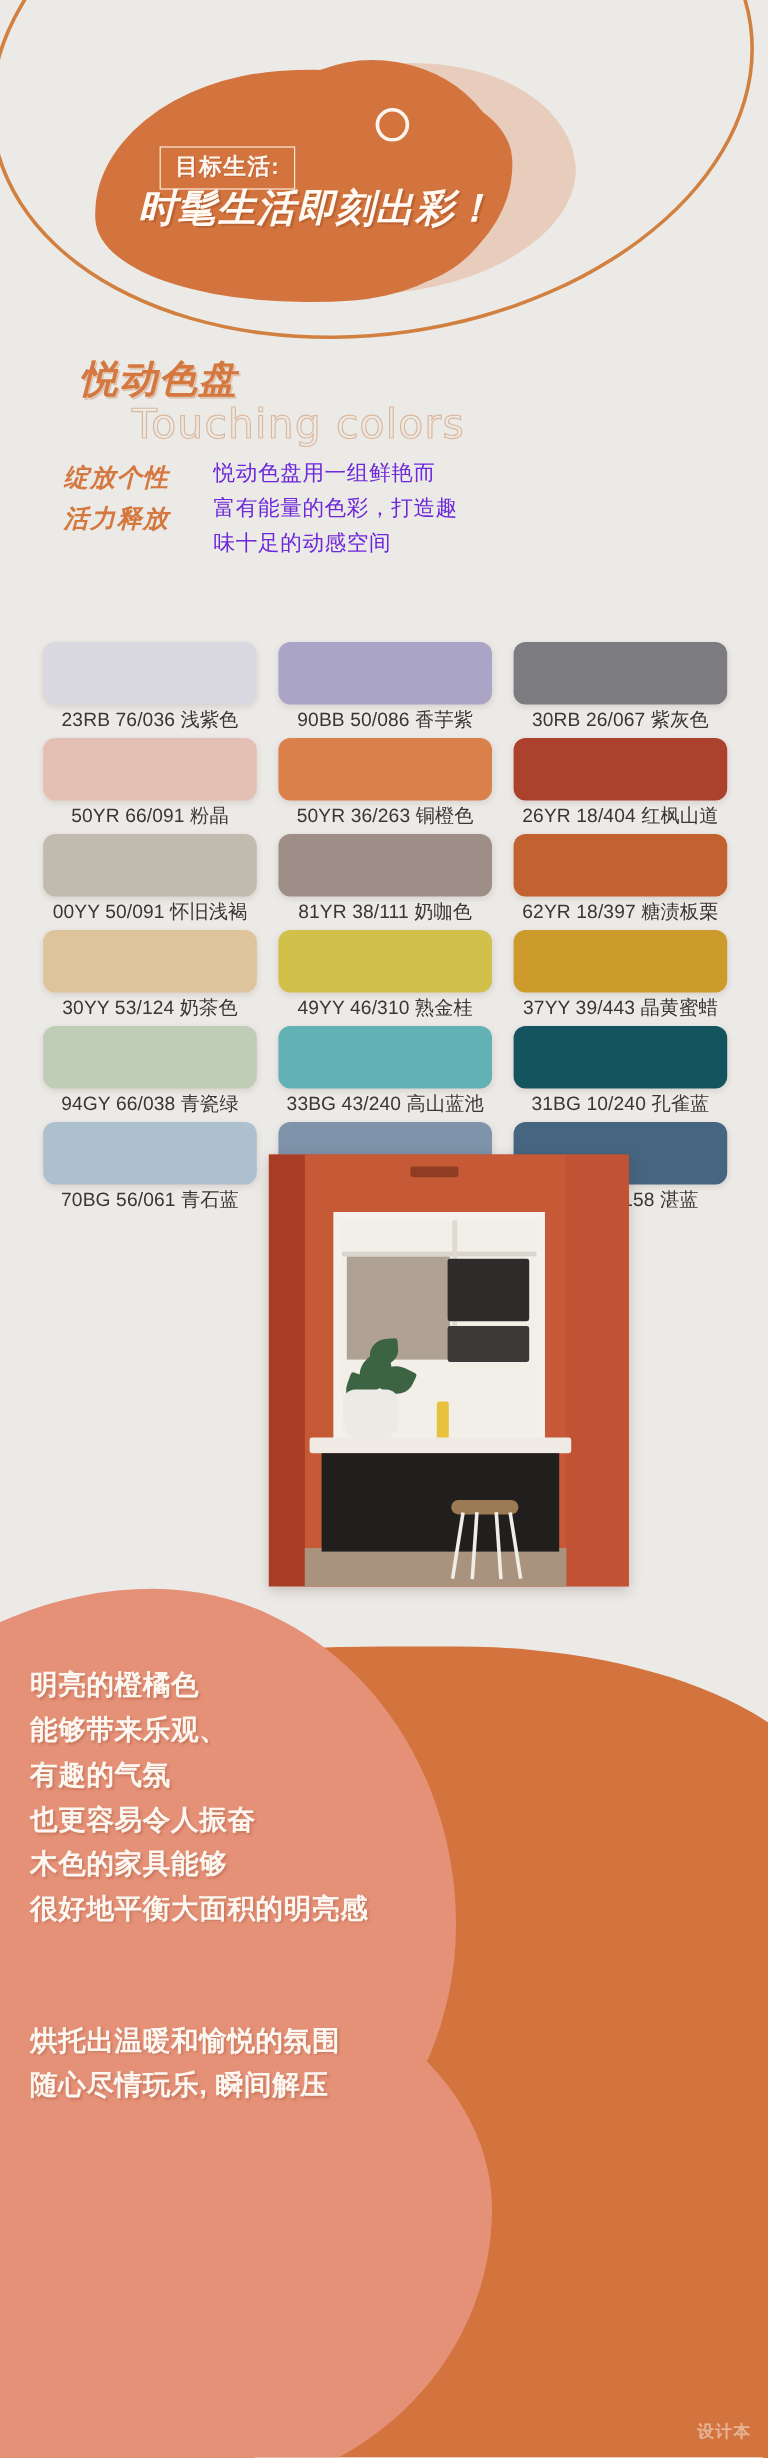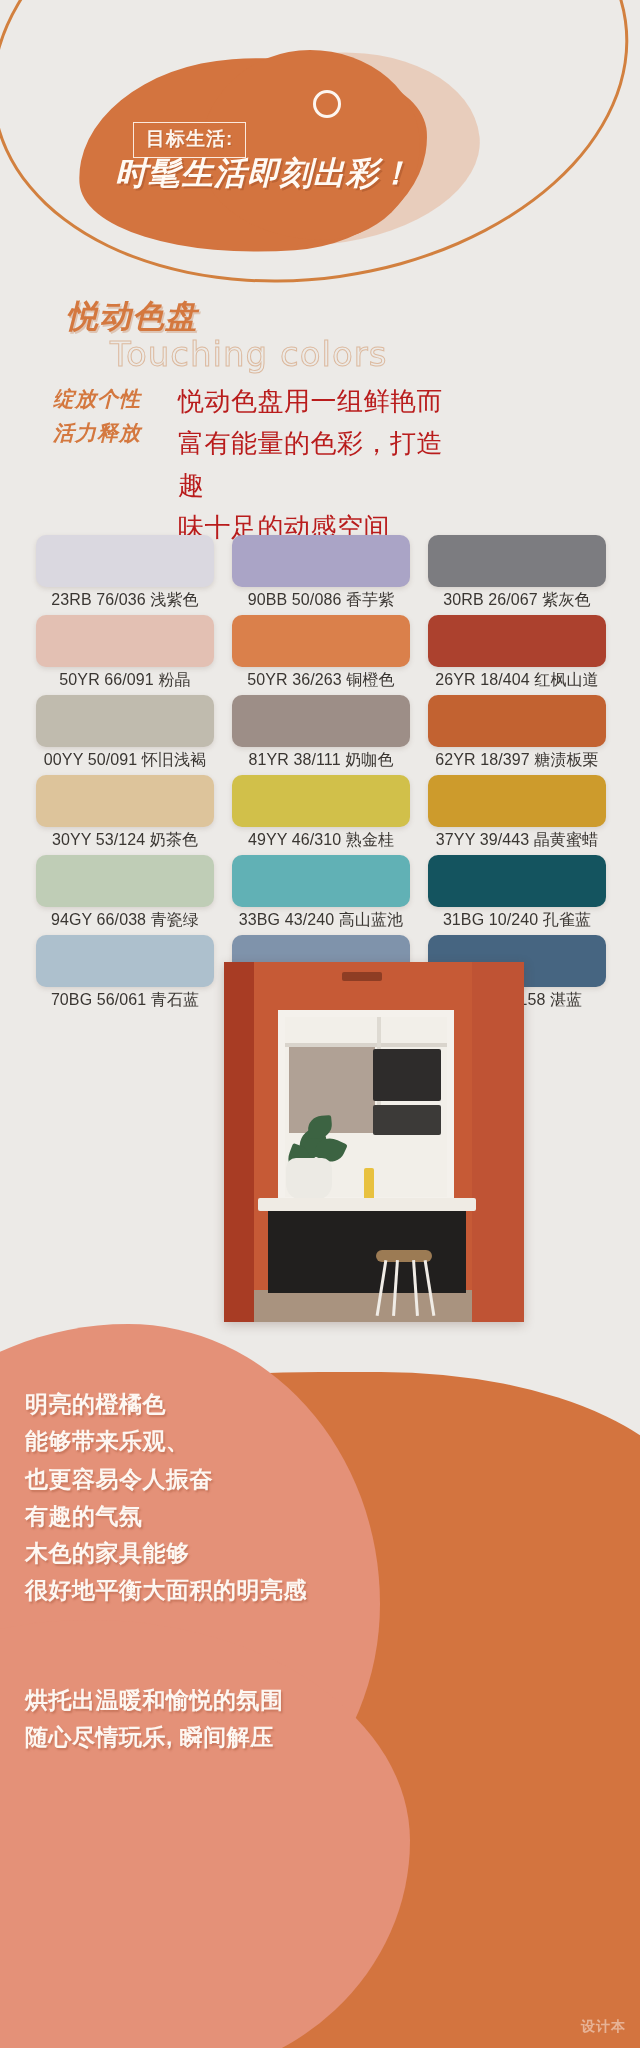--- a/index.html
+++ b/index.html
@@ -71,21 +71,21 @@
     font-family:"DejaVu Sans",sans-serif;
   }
   .intro-row { position:absolute; left:0; top:85px; width:640px; }
   .intro-left {
     position:absolute; left:53px; top:2px; width:120px;
     font-size:21px; font-weight:bold; font-style:italic; color:#d4783f;
     line-height:1.62; letter-spacing:1px;
   }
   .intro-right {
     position:absolute; left:178px; top:0px; width:290px;
-    font-size:26px; color:#b91c1c; line-height:1.62; letter-spacing:.5px;
+    font-size:18px; color:#6d28d9; line-height:1.62; letter-spacing:.5px;
   }
 
   
   .grid {
     position:absolute; left:36px; top:535px;
     width:570px;
     display:grid;
     grid-template-columns:repeat(3,1fr);
     column-gap:18px; row-gap:4px;
   }
@@ -303,22 +303,22 @@
       </div>
     </div>
 
   <div class="bottom">
     <div class="bt-orange"></div>
     <div class="bt-salmon"></div>
     <div class="bt-salmon2"></div>
     <div class="bt-text1" id="bottom-text-1">
         <div>明亮的橙橘色</div>
         <div>能够带来乐观、</div>
+        <div>有趣的气氛</div>
         <div>也更容易令人振奋</div>
-        <div>有趣的气氛</div>
         <div>木色的家具能够</div>
         <div>很好地平衡大面积的明亮感</div>
       </div>
     <div class="bt-text2" id="bottom-text-2">
         <div>烘托出温暖和愉悦的氛围</div>
         <div>随心尽情玩乐, 瞬间解压</div>
       </div>
     <div class="watermark">设计本</div>
   </div>
 

